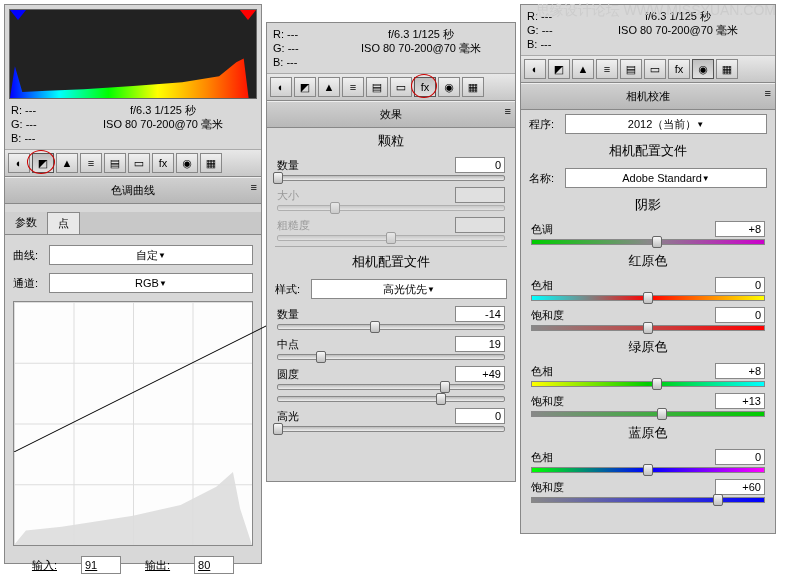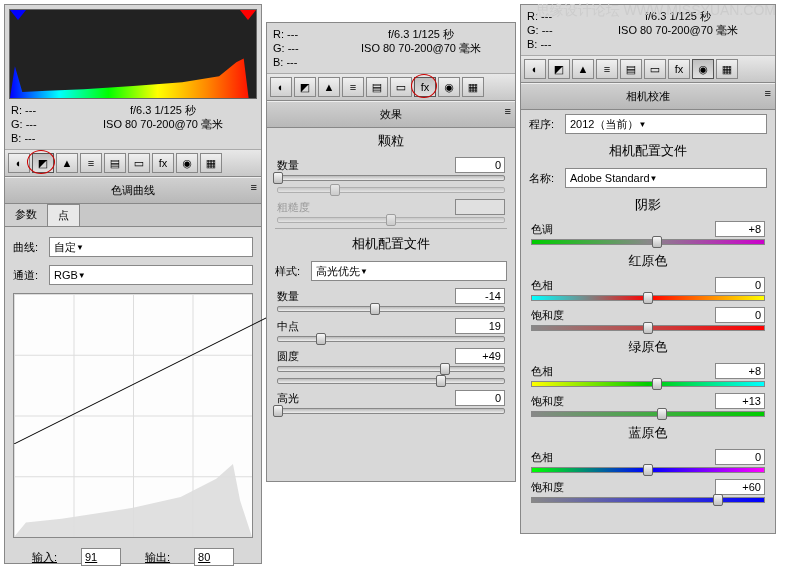--- a/index.html
+++ b/index.html
@@ -20,28 +20,28 @@
 .rgb-right { flex: 1; text-align: center; line-height: 14px; }
 
 .toolbar { display: flex; background: linear-gradient(#e8e8e8, #c8c8c8); border-top: 1px solid #aaa; border-bottom: 1px solid #888; padding: 2px; }
 .tool-btn { width: 22px; height: 20px; border: 1px solid #888; background: linear-gradient(#f0f0f0, #d0d0d0); margin: 1px; display: flex; align-items: center; justify-content: center; font-size: 11px; cursor: pointer; }
 .tool-btn.active { background: linear-gradient(#c0c0c0, #e0e0e0); border: 1px solid #555; }
 .circle-mark { position: absolute; border: 1px solid #c00; border-radius: 50%; pointer-events: none; }
 
 .section-header { background: linear-gradient(#d0d0d0, #b8b8b8); border-top: 1px solid #eee; border-bottom: 1px solid #888; text-align: center; padding: 5px; font-size: 11px; position: relative; }
 .section-header .menu-dots { position: absolute; right: 4px; top: 3px; cursor: pointer; }
 
-.tabs { display: flex; background: #c8c8c8; border-bottom: 1px solid #888; }
+.tabs { display: flex; background: #c8c8c8; border-bottom: 1px solid #888; margin-top: 8px; }
 .tab { padding: 3px 10px; background: #d0d0d0; border-right: 1px solid #888; cursor: pointer; }
 .tab.active { background: #e8e8e8; border-top: 1px solid #888; }
 
 .field-row { display: flex; align-items: center; padding: 4px 8px; }
 .field-row label { width: 36px; font-size: 11px; }
 .field-row select, .field-row .dropdown { flex: 1; height: 20px; background: #fff; border: 1px solid #888; padding: 0 4px; font-size: 11px; }
-.field-row .dropdown { display: flex; align-items: center; justify-content: flex-start; cursor: pointer; }
+.field-row .dropdown { display: flex; align-items: center; justify-content: center; cursor: pointer; }
 .field-row .dropdown::after { content: "▼"; font-size: 8px; }
 
 .curve-area { margin: 4px 8px; border: 1px solid #888; background: #fdfdfd; height: 245px; position: relative; }
 .curve-grid { position: absolute; inset: 0; background-image: linear-gradient(#ddd 1px, transparent 1px), linear-gradient(90deg, #ddd 1px, transparent 1px); background-size: 25% 25%; }
 .curve-line { position: absolute; inset: 0; }
 .curve-hist { position: absolute; bottom: 0; width: 100%; height: 30%; background: #e0e0e0; clip-path: polygon(0% 100%, 5% 80%, 20% 75%, 50% 60%, 70% 45%, 85% 20%, 92% 0%, 95% 50%, 100% 100%); }
 
 .io-row { display: flex; justify-content: center; gap: 24px; padding: 6px; align-items: center; text-decoration: underline; }
 .io-row input { width: 40px; height: 18px; border: 1px solid #888; background: #fff; text-align: left; padding: 0 3px; font-size: 11px; }
 
@@ -170,20 +170,24 @@
   <div class="slider-row">
     <div class="slider-head">
         <label>数量</label>
         <input value="0" style="">
       </div>
     <div class="slider-track">
         <div class="slider-thumb" style="left:0%"></div>
       </div>
   </div>
   <div class="slider-row">
+    <div class="slider-head disabled">
+        <label>大小</label>
+        <input disabled="" style="">
+      </div>
     <div class="slider-track disabled">
         <div class="slider-thumb" style="left:25%"></div>
       </div>
   </div>
   <div class="slider-row">
     <div class="slider-head disabled">
         <label>粗糙度</label>
         <input disabled="" style="">
       </div>
     <div class="slider-track disabled">

